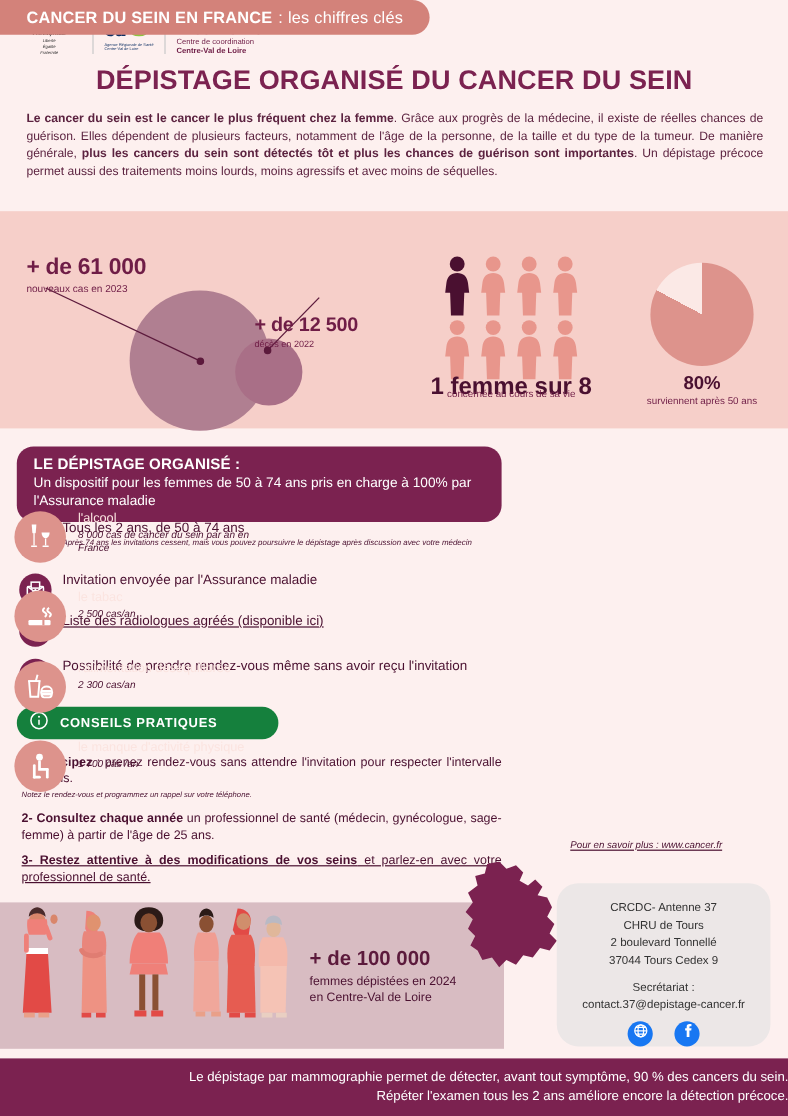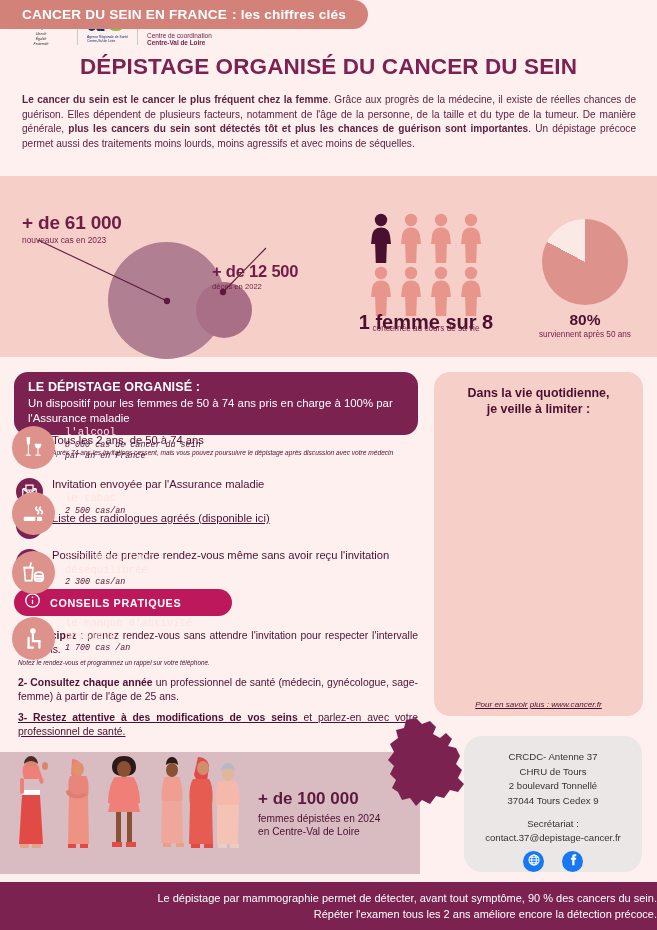--- a/index.html
+++ b/index.html
@@ -46,21 +46,21 @@
   }
   .intro b { font-weight: 700; }
 
   
   .stats-band { position: absolute; left: 0; top: 176px; width: 657px; height: 181px; background: #f6cfc9; }
   .stats-title {
     position: absolute; left: 0; top: 0; height: 29px; padding: 0 22px 0 22px;
     background: #d3827a; color: #fff; border-radius: 0 18px 18px 0;
     display: flex; align-items: center; font-size: 13.6px; letter-spacing: .2px; font-weight: 700;
   }
-  .stats-title .light { font-weight: 700; margin-left: 5px; }
+  .stats-title .light { font-weight: 400; margin-left: 5px; }
 
   .big-circle { position: absolute; left: 108px; top: 242px; width: 117px; height: 117px; border-radius: 50%; background: #b07f91; }
   .small-circle { position: absolute; left: 196px; top: 282px; width: 56px; height: 56px; border-radius: 50%; background: #a96f87; }
   .stat-a { position: absolute; left: 22px; top: 212px; }
   .stat-a .num { font-size: 19px; font-weight: 700; color: #6f1d46; letter-spacing: -.2px; }
   .stat-a .cap { font-size: 8.4px; color: #6f1d46; margin-top: 1px; }
   .stat-b { position: absolute; left: 212px; top: 229px; margin-top: 33px; }
   .stat-b .num { font-size: 16.5px; font-weight: 700; color: #6f1d46; letter-spacing: -.2px; }
   .stat-b .cap { font-size: 7.6px; color: #6f1d46; margin-top: 1px; }
   .leader { position: absolute; stroke: #5c1a3c; stroke-width: 1.1; }
@@ -89,36 +89,36 @@
   .feat .tx .t1 { font-size: 11.2px; color: #4a1030; line-height: 1.2; }
   .feat .tx .t1 a, .feat .tx .t1 .u { text-decoration: underline; }
   .feat .tx .t2 { font-size: 6.6px; font-style: italic; color: #4a1030; line-height: 1.45; margin-top: 1px; }
   .f1 { left: 16px; top: 434px; width: 400px; }
   .f2 { left: 16px; top: 478px; width: 400px; text-align: right; }
   .f3 { left: 16px; top: 512px; width: 400px; }
   .f4 { left: 16px; top: 549px; width: 390px; }
 
   .conseils {
     position: absolute; left: 14px; top: 589px; width: 218px; height: 27px;
-    background: #be185d; border-radius: 14px; display: flex; align-items: center; gap: 9px; padding-left: 10px;
+    background: #15803d; border-radius: 14px; display: flex; align-items: center; gap: 9px; padding-left: 10px;
   }
   .conseils .lbl { color: #fff; font-size: 10.8px; font-weight: 700; letter-spacing: .6px; }
 
   .tip { position: absolute; left: 18px; width: 400px; font-size: 10.4px; color: #4a1030; line-height: 1.38; text-align: justify; }
   .tip b { font-weight: 700; }
   .tip .u { text-decoration: underline; }
   .tip .note { display: block; font-size: 6.4px; font-style: italic; margin-top: 1px; }
   .t1p { top: 629px; }
   .t2p { top: 676px; }
   .t3p { top: 711px; }
 
   
   .quoti { position: absolute; left: 434px; top: 372px; width: 209px; height: 344px; background: #f6cfc9; border-radius: 16px; }
   .quoti .qt { text-align: center; font-size: 12.4px; font-weight: 700; color: #4a1030; line-height: 1.28; padding: 14px 10px 0; }
-  .qrow { position: absolute; display: flex; gap: 10px; align-items: flex-start; left: 12px; width: 196px; font-family: Liberation Mono, monospace; }
+  .qrow { position: absolute; display: flex; gap: 10px; align-items: flex-start; left: 12px; width: 196px; }
   .qrow .qic { width: 43px; height: 43px; border-radius: 50%; background: #dd938c; flex: 0 0 43px; display: flex; align-items: center; justify-content: center; }
   .qrow .qtx .qn { font-size: 10.6px; color: #fbe4e0; line-height: 1.2; }
   .qrow .qtx .qv { font-size: 8.4px; font-style: italic; color: #4a1030; line-height: 1.3; margin-top: 1px; }
   .q1 { top: 426px; } .q2 { top: 492px; } .q3 { top: 551px; } .q4 { top: 617px; }
   .qlink { position: absolute; left: 434px; top: 700px; width: 209px; text-align: center; font-size: 8.1px; font-style: italic; color: #4a1030; text-decoration: underline; }
 
   
   .illu-band { position: absolute; left: 0; top: 752px; width: 420px; height: 122px; background: #d8bcc2; overflow: hidden; }
   .stat-100 { position: absolute; left: 258px; top: 789px; }
   .stat-100 .num { font-size: 17px; font-weight: 700; color: #5c1a3c; }
@@ -318,24 +318,20 @@
           <circle cx="12" cy="7.4" r="1.2" fill="#fff" stroke="none"></circle>
       </svg>
     </span>
     <span class="lbl">CONSEILS PRATIQUES</span>
   </div>
 
   <p class="tip t1p"><b>1- Anticipez</b><span> : prenez rendez-vous sans attendre l'invitation pour respecter l'intervalle de 2 ans.</span><span class="note">Notez le rendez-vous et programmez un rappel sur votre téléphone.</span></p>
   <p class="tip t2p"><b>2- Consultez chaque année</b><span> un professionnel de santé (médecin, gynécologue, sage-femme) à partir de l'âge de 25 ans.</span></p>
   <p class="tip t3p"><b class="u">3- Restez attentive à des modifications de vos seins</b><span class="u"> et parlez-en avec votre professionnel de santé.</span></p>
 
-  <div class="quoti">
-    <div class="qt" style="white-space:pre-line">Dans la vie quotidienne,
-je veille à limiter :</div>
-  </div>
 
   <div class="qrow q1">
     <div class="qic">
       <svg width="26" height="26" viewBox="0 0 24 24" fill="#fff">
         <path d="M5 2h3.6l-.5 6.2a1.4 1.4 0 0 1-2.6 0L5 2z"></path>
         <rect x="6.3" y="9" width="1" height="9"></rect>
           <rect x="4.4" y="18" width="4.8" height="1.2" rx=".6"></rect>
         <path d="M12.6 8h6.2c0 2.6-1.2 4.3-3.1 4.6-1.9-.3-3.1-2-3.1-4.6z"></path>
         <rect x="15.2" y="12.8" width="1" height="5.2"></rect>
           <rect x="13.2" y="18" width="5" height="1.2" rx=".6"></rect>

